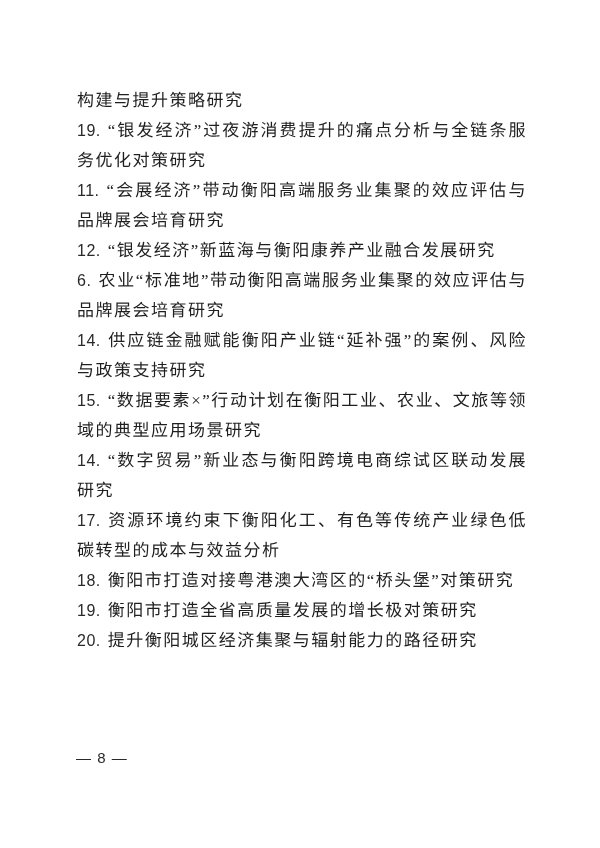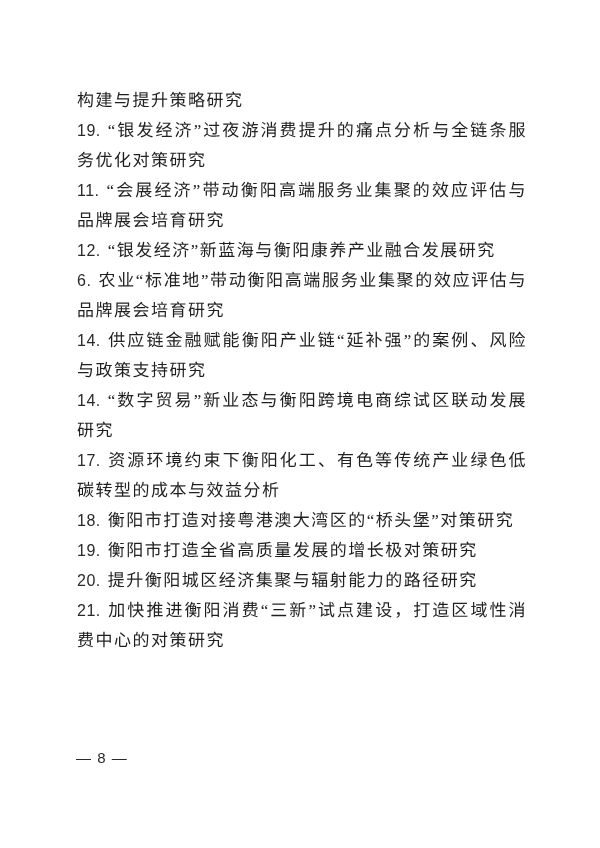--- a/index.html
+++ b/index.html
@@ -52,21 +52,21 @@
 
 <div class="page">
   <div class="content">
     <p class="para">构建与提升策略研究</p>
 
       <p class="para"><span class="num">19.</span><span>“银发经济”过夜游消费提升的痛点分析与全链条服务优化对策研究</span></p>
       <p class="para"><span class="num">11.</span><span>“会展经济”带动衡阳高端服务业集聚的效应评估与品牌展会培育研究</span></p>
       <p class="para"><span class="num">12.</span><span>“银发经济”新蓝海与衡阳康养产业融合发展研究</span></p>
       <p class="para"><span class="num">6.</span><span>农业“标准地”带动衡阳高端服务业集聚的效应评估与品牌展会培育研究</span></p>
       <p class="para"><span class="num">14.</span><span>供应链金融赋能衡阳产业链“延补强”的案例、风险与政策支持研究</span></p>
+      <p class="para"><span class="num">15.</span><span>“数据要素×”行动计划在衡阳工业、农业、文旅等领域的典型应用场景研究</span></p>
       <p class="para"><span class="num">14.</span><span>“数字贸易”新业态与衡阳跨境电商综试区联动发展研究</span></p>
       <p class="para"><span class="num">17.</span><span>资源环境约束下衡阳化工、有色等传统产业绿色低碳转型的成本与效益分析</span></p>
       <p class="para"><span class="num">18.</span><span>衡阳市打造对接粤港澳大湾区的“桥头堡”对策研究</span></p>
       <p class="para"><span class="num">19.</span><span>衡阳市打造全省高质量发展的增长极对策研究</span></p>
       <p class="para"><span class="num">20.</span><span>提升衡阳城区经济集聚与辐射能力的路径研究</span></p>
-      <p class="para"><span class="num">21.</span><span>加快推进衡阳消费“三新”试点建设，打造区域性消费中心的对策研究</span></p>
     </div>
   <div class="footer">— 8 —</div>
 </div>
 
 </body></html>

